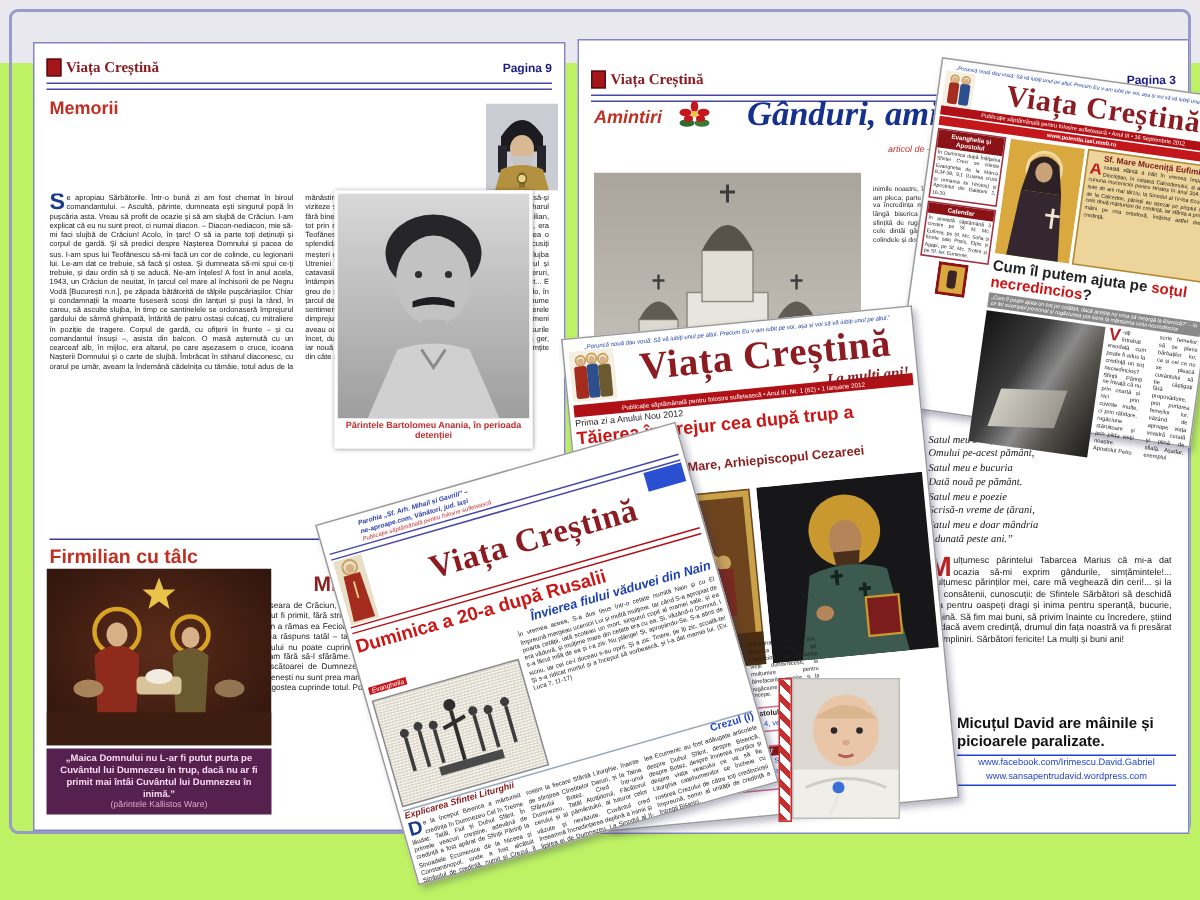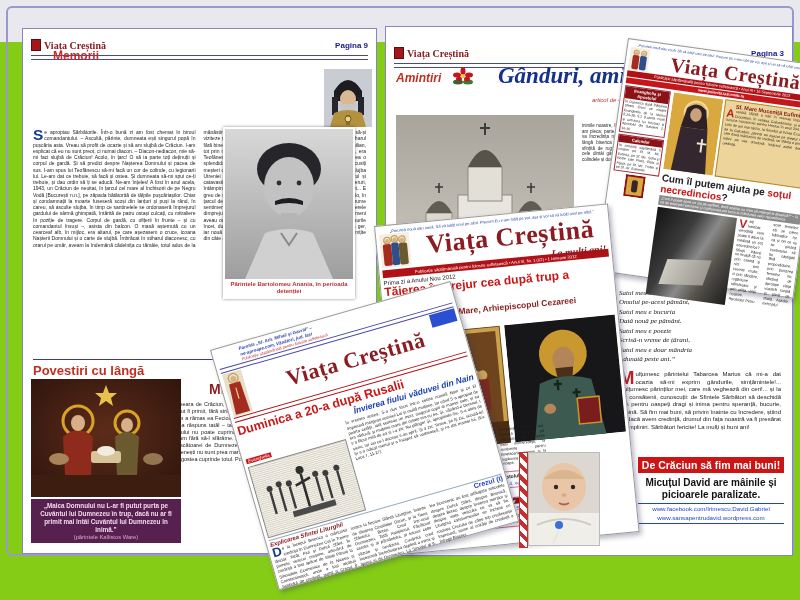--- a/index.html
+++ b/index.html
@@ -1,16 +1,16 @@
 <!DOCTYPE html>
 <html><head>
 <meta charset="utf-8">
 <style>
   html,body{margin:0;padding:0;background:#fff;font-family:"Liberation Sans",sans-serif;}
-  #canvas{position:relative;width:800px;height:600px;overflow:hidden;background:#84cc16;}
+  #canvas{position:relative;width:800px;height:600px;overflow:hidden;background:#bef264;}
   .abs{position:absolute;}
   .page{position:absolute;background:#fff;transform-origin:top left;}
   .backpage{border:1px solid #8585c2;}
   .tilted{border:1px solid #9a9a9a;box-shadow:2px 3px 5px rgba(50,50,90,.35);}
   .hrule{height:3px;border-top:1px solid #4646a8;border-bottom:1px solid #4646a8;}
   .rrule{height:3px;border-top:1px solid #b01116;border-bottom:1px solid #b01116;}
   .logo{display:flex;align-items:center;gap:3px;font-family:"Liberation Serif",serif;font-weight:bold;font-size:10px;color:#8b1c22;}
   .flag{display:inline-block;width:8px;height:10px;background:#a3161c;border:1px solid #5e0c10;}
   .pageno{font-size:8px;font-weight:bold;color:#1a1a8c;}
   .section-lbl{font-size:12px;font-weight:bold;color:#c03022;}
@@ -42,21 +42,21 @@
 
   <section class="page backpage" style="left:22px;top:28px;width:353px;height:524px;z-index:3;">
     <div class="abs" style="left:8px;top:10px;right:8px;display:flex;justify-content:space-between;align-items:center;">
       <span class="logo">
         <span class="flag"></span>
         <span>Viața Creștină</span>
       </span>
       <span class="pageno">Pagina 9</span>
     </div>
     <div class="abs hrule" style="left:8px;top:26px;right:8px;"></div>
-    <div class="abs section-lbl" style="left:10px;top:20px;margin-left:20px;">Memorii</div>
+    <div class="abs section-lbl" style="left:10px;top:36px;">Memorii</div>
 
 
     <svg class="abs" viewBox="0 0 48 58" style="right:4px;top:40px;width:48px;height:58px;">
       <rect width="48" height="58" fill="#c9ccd2"></rect>
       <path d="M10 22 Q24 0 38 22 L38 32 L10 32 Z" fill="#1b1b20"></path>
       <rect x="8" y="28" width="6" height="18" fill="#25252b"></rect>
       <rect x="34" y="28" width="6" height="18" fill="#25252b"></rect>
       <ellipse cx="24" cy="30" rx="8" ry="9" fill="#d9b894"></ellipse>
       <polygon points="15,35 33,35 24,52" fill="#c6c6c6"></polygon>
       <path d="M6 58 L10 44 Q24 38 38 44 L42 58 Z" fill="#b3913f"></path>
@@ -81,21 +81,21 @@
           <circle cx="74" cy="54" r="2.4" fill="#2e2e2e"></circle>
         <path d="M50 72 Q64 66 78 72 L78 76 Q64 72 50 76 Z" fill="#1e1e22"></path>
         <rect x="56" y="84" width="16" height="10" fill="#b5b5b5"></rect>
         <path d="M20 150 L40 104 Q64 96 88 104 L108 150 Z" fill="#d0d0d0"></path>
         <path d="M56 104 L64 116 L72 104" fill="none" stroke="#8a8a8a" stroke-width="2"></path>
       </svg>
       <div style="font-size:6px;font-weight:bold;color:#c03030;text-align:center;padding:2px 1px;line-height:1.2;">Părintele Bartolomeu Anania, în perioada detenției</div>
     </div>
 
     <div class="abs" style="left:10px;top:330px;right:8px;border-top:1px solid #3a3a9c;"></div>
-    <div class="abs" style="left:10px;top:334px;font-size:13px;font-weight:bold;color:#c03022;">Povestiri cu lângă</div>
+    <div class="abs" style="left:10px;top:334px;font-size:13px;font-weight:bold;color:#c03022;">Firmilian cu tâlc</div>
     <div class="abs" style="left:186px;top:352px;font-size:14px;font-weight:bold;color:#8b2020;">Mi</div>
     <div class="abs micro55" style="left:150px;top:372px;width:196px;height:146px;">În seara de Crăciun, băiatul l-a întrebat pe tatăl său: – Tată, nu înțeleg cum a putut fi primit, fără stricăciune, Dumnezeu-Cuvântul în trupul Maicii Domnului și cum a rămas ea Fecioară atât înainte de Naștere, cât și după aceea... – Băiete – i-a răspuns tatăl – taina Nașterii Mântuitorului e mai presus de fire; mintea omului nu poate cuprinde totul. Uită-te la lumina soarelui: lumina trece prin geam fără să-l sfărâme. Așa și Iisus, Lumina Vieții, S-a sălășluit în pântecele Născătoarei de Dumnezeu. Așa Îl putem primi pe Iisus, în inimă: căci cele omenești nu sunt prea mari pentru El, iar inima nu este nici ea infinită, în schimb dragostea cuprinde totul. Poate, chiar...</div>
 
     <svg class="abs" viewBox="0 0 150 118" style="left:8px;top:350px;width:150px;height:118px;">
       <defs>
           <radialGradient id="ng" cx=".5" cy=".45" r=".8">
             <stop offset="0" stop-color="#5d2c1a"></stop>
             <stop offset="1" stop-color="#27110a"></stop>
           </radialGradient>
         </defs>
@@ -181,22 +181,21 @@
 Omului pe-acest pământ,
 Satul meu e bucuria
 Dată nouă pe pământ.
 Satul meu e poezie
 Scrisă-n vreme de țărani,
 Satul meu e doar mândria
 Adunată peste ani.”</div>
 
     <div class="abs micro dcr" style="left:233px;top:344px;width:162px;height:82px;font-size:6px;">Mulțumesc părintelui Tabarcea Marius că mi-a dat ocazia să-mi exprim gândurile, simțămintele!... Mulțumesc părinților mei, care mă veghează din ceri!... și la toți consătenii, cunoscuții: de Sfintele Sărbători să deschidă ușa pentru oaspeți dragi și inima pentru speranță, bucurie, lumină. Să fim mai buni, să privim înainte cu încredere, știind că dacă avem credință, drumul din fața noastră va fi presărat cu împliniri. Sărbători fericite! La mulți și buni ani!</div>
 
-    <div class="abs" style="left:252px;top:430px;width:146px;background:#cc1515;color:#fff;font-weight:bold;font-size:10.5px;text-align:center;padding:2px 0;">De Crăciun să fim mai buni!</div>
-    <div class="abs" style="left:252px;top:450px;width:146px;font-weight:bold;font-size:10px;text-align:center;color:#111;line-height:1.2;">Micuțul David are mâinile și picioarele paralizate.</div>
+    <div class="abs" style="left:252px;top:450px;width:146px;font-weight:bold;font-size:10px;color:#111;line-height:1.2;">Micuțul David are mâinile și picioarele paralizate.</div>
     <div class="abs pre" style="left:252px;top:476px;width:146px;font-size:6.2px;color:#2244cc;text-align:center;line-height:1.4;border-top:1px solid #2244cc;border-bottom:1px solid #2244cc;padding:1px 0;">www.facebook.com/Irimescu.David.Gabriel
 www.sansapentrudavid.wordpress.com</div>
   </section>
 
   <section class="page tilted" style="left:628px;top:38px;width:200px;height:235px;transform:rotate(8deg);z-index:5;padding:3px;box-sizing:border-box;">
     <div style="font-size:3.5px;color:#2244aa;font-style:italic;text-align:center;white-space:nowrap;overflow:hidden;">„Poruncă nouă dau vouă: Să vă iubiți unul pe altul. Precum Eu v-am iubit pe voi, așa și voi să vă iubiți unul pe altul.”</div>
     <div style="display:flex;align-items:center;gap:3px;">
       <svg viewBox="0 0 24 28" style="width:20px;height:24px;flex:none;">
         <rect width="24" height="28" fill="#f4efe2"></rect>
         <circle cx="8" cy="6" r="3" fill="none" stroke="#caa25a" stroke-width="1.4"></circle>

